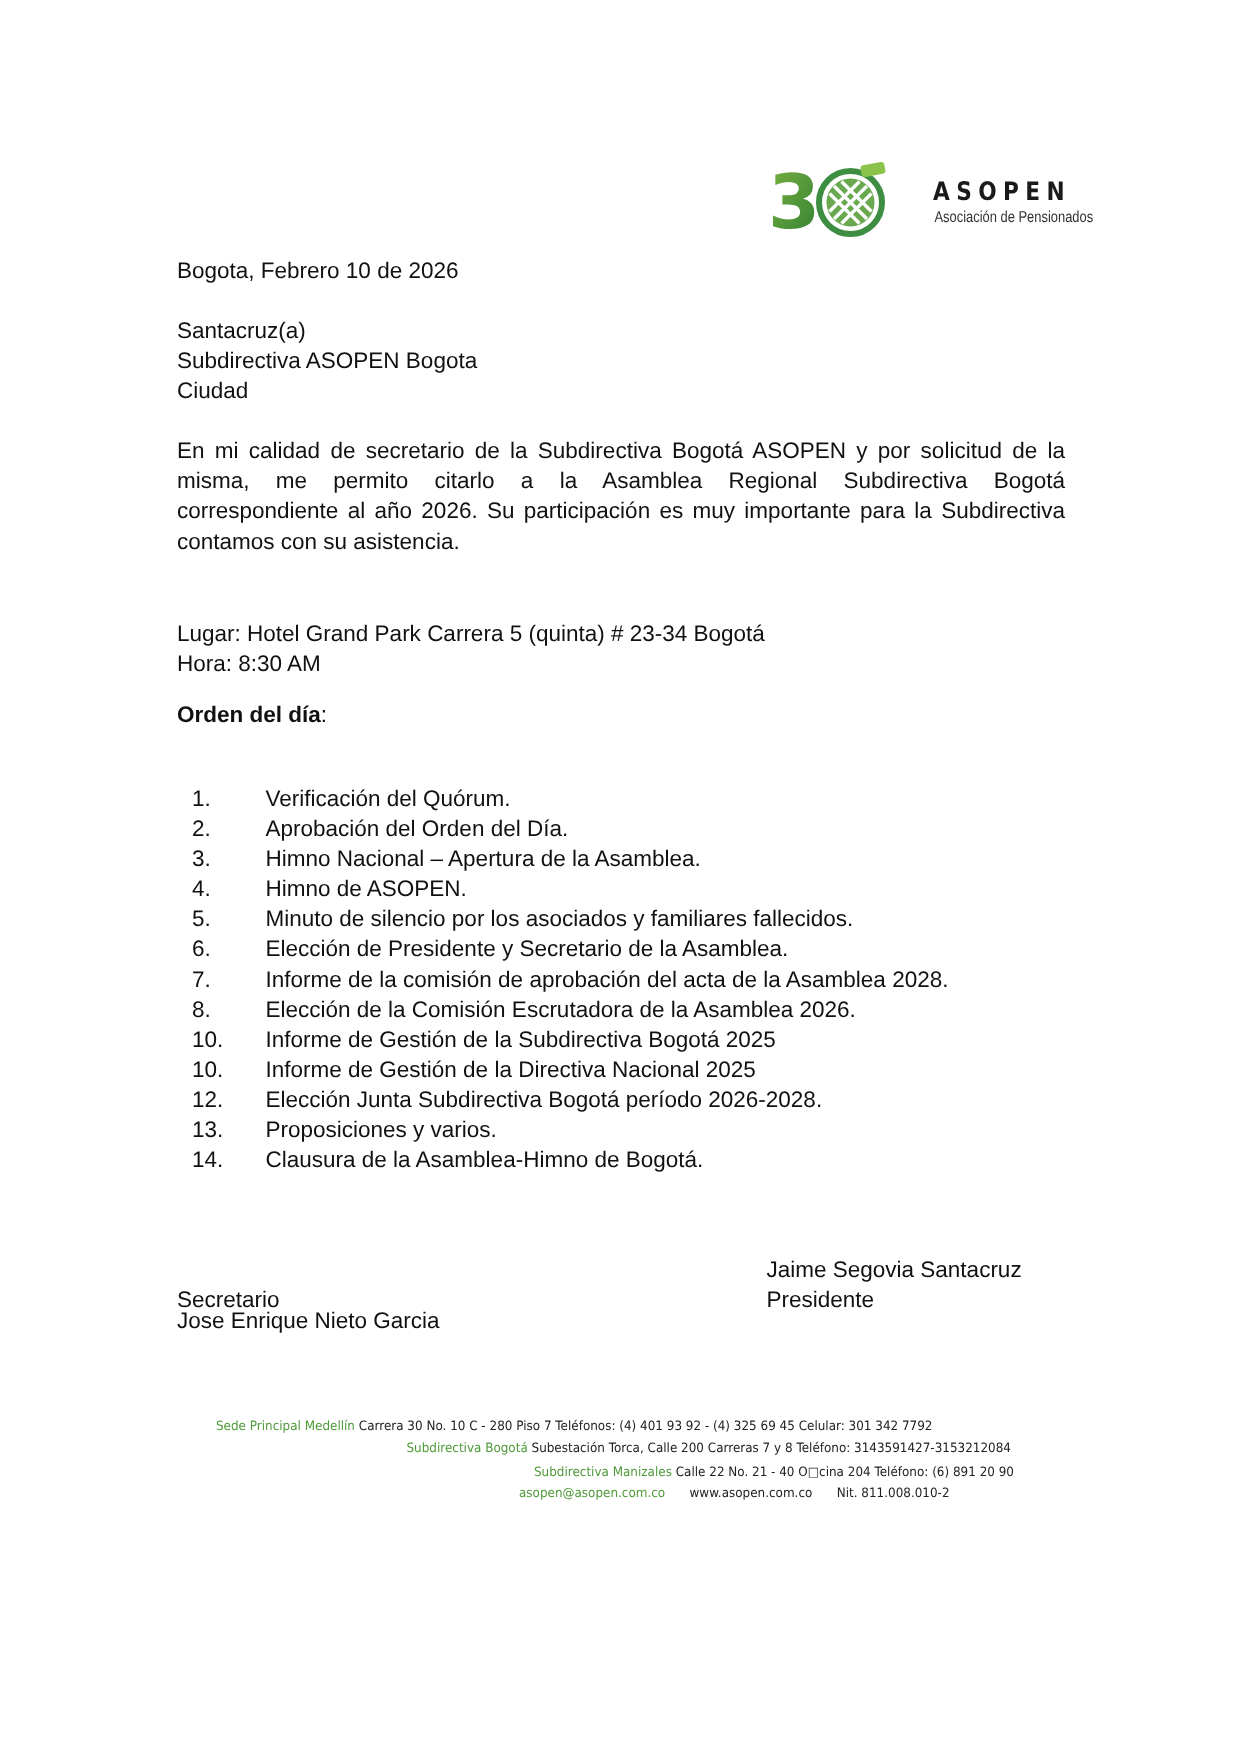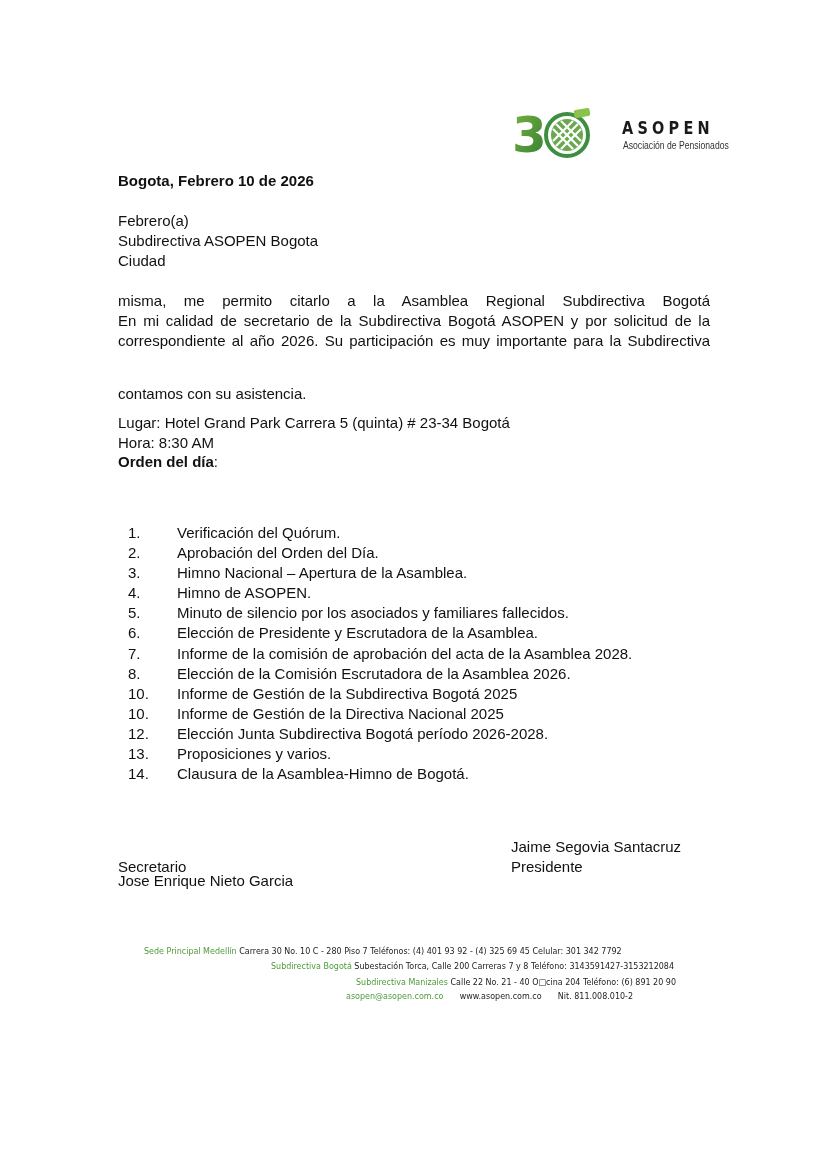--- a/index.html
+++ b/index.html
@@ -11,21 +11,21 @@
     .logo { position: absolute; left: 512px; top: 106px; width: 190px; height: 52px; }
     .logo svg { position: absolute; left: 0; top: 0; }
     .logo-name { position: absolute; left: 110px; top: 12px; font-family: "DejaVu Sans", sans-serif;
                  font-weight: bold; font-size: 17px; letter-spacing: 5px; color: #1a1a1a; transform: scaleX(0.85); transform-origin: left; }
     .logo-sub { position: absolute; left: 111px; top: 33px; font-family: "Liberation Sans Narrow", "Liberation Sans", sans-serif;
                 font-size: 10.5px; color: #333; transform: scaleX(0.82); transform-origin: left; white-space: nowrap; }
 
     .txt { position: absolute; left: 118px; font-size: 15px; line-height: 20px; white-space: nowrap; }
     .para { position: absolute; left: 118px; top: 291px; width: 592px; font-size: 15px; line-height: 20.2px; text-align: justify; }
     .para .l { display: block; text-align: justify; text-align-last: justify; }
-    .para .l.last { text-align-last: left; margin-top: 32px; }
+    .para .l.last { text-align-last: left; }
     .bold { font-weight: bold; }
 
     .agenda { position: absolute; left: 118px; top: 513px; margin: 10px; padding: 0; list-style: none; }
     .agenda li { height: 20.1px; font-size: 15px; line-height: 20px; white-space: nowrap; position: relative; }
     .agenda .num { display: inline-block; width: 49px; }
 
     .footer { position: absolute; font-family: "DejaVu Sans", sans-serif; font-size: 8.6px; line-height: 12px;
               white-space: nowrap; color: #222; transform: scaleX(0.93); transform-origin: left; }
     .green { color: #4f9a3a; }
   </style>
@@ -52,45 +52,45 @@
         <line x1="41" y1="23" x2="61" y2="43"></line>
         <line x1="61" y1="15" x2="41" y2="35"></line>
         <line x1="69" y1="23" x2="49" y2="43"></line>
       </g>
       <rect x="62" y="3" width="16" height="8" rx="2" fill="#8bc34a" transform="rotate(-10 70 7)"></rect>
     </svg>
     <div class="logo-name">ASOPEN</div>
     <div class="logo-sub">Asociación de Pensionados</div>
   </div>
 
-  <div class="txt" style="top:171px;font-weight:bold;">Bogota, Febrero 10 de 2026</div>
+  <div class="txt" style="top:171px;">Bogota, Febrero 10 de 2026</div>
 
-  <div class="txt" style="top:211px;">Febrero(a)</div>
+  <div class="txt" style="top:211px;">Santacruz(a)</div>
   <div class="txt" style="top:231px;">Subdirectiva ASOPEN Bogota</div>
   <div class="txt" style="top:251px;">Ciudad</div>
 
   <div class="para">
+    <span class="l">En mi calidad de secretario de la Subdirectiva Bogotá ASOPEN y por solicitud  de la</span>
     <span class="l">misma,    me permito citarlo a la Asamblea Regional Subdirectiva Bogotá</span>
-    <span class="l">En mi calidad de secretario de la Subdirectiva Bogotá ASOPEN y por solicitud  de la</span>
     <span class="l">correspondiente al año 2026. Su participación es muy importante para la Subdirectiva</span>
     <span class="l last">contamos con su asistencia.</span>
   </div>
 
   <div class="txt" style="top:413px;text-align:center;">Lugar: Hotel Grand Park Carrera 5 (quinta) # 23-34 Bogotá</div>
   <div class="txt" style="top:433px;">Hora: 8:30 AM</div>
 
-  <div class="txt" style="top:452px;text-align:right;"><span class="bold">Orden del día</span><span>:</span></div>
+  <div class="txt" style="top:467px;text-align:right;"><span class="bold">Orden del día</span><span>:</span></div>
 
   <ol class="agenda">
     <li><span class="num">1.</span><span>Verificación del Quórum.</span></li>
     <li><span class="num">2.</span><span>Aprobación del Orden del Día.</span></li>
     <li><span class="num">3.</span><span>Himno Nacional – Apertura de la Asamblea.</span></li>
     <li><span class="num">4.</span><span>Himno de ASOPEN.</span></li>
     <li><span class="num">5.</span><span>Minuto de silencio por los asociados y familiares fallecidos.</span></li>
-    <li><span class="num">6.</span><span>Elección de Presidente y Escrutadora de la Asamblea.</span></li>
+    <li><span class="num">6.</span><span>Elección de Presidente y Secretario de la Asamblea.</span></li>
     <li><span class="num">7.</span><span>Informe de la comisión de aprobación del acta de la Asamblea 2028.</span></li>
     <li><span class="num">8.</span><span>Elección de la Comisión Escrutadora de la Asamblea 2026.</span></li>
     <li><span class="num">10.</span><span>Informe de Gestión de la Subdirectiva Bogotá 2025</span></li>
     <li><span class="num">10.</span><span>Informe de Gestión de la Directiva Nacional 2025</span></li>
     <li><span class="num">12.</span><span>Elección Junta Subdirectiva Bogotá período 2026-2028.</span></li>
     <li><span class="num">13.</span><span>Proposiciones y varios.</span></li>
     <li><span class="num">14.</span><span>Clausura de la Asamblea-Himno de Bogotá.</span></li>
   </ol>
 
   <div class="txt" style="top:871px;">Jose Enrique Nieto Garcia</div>

